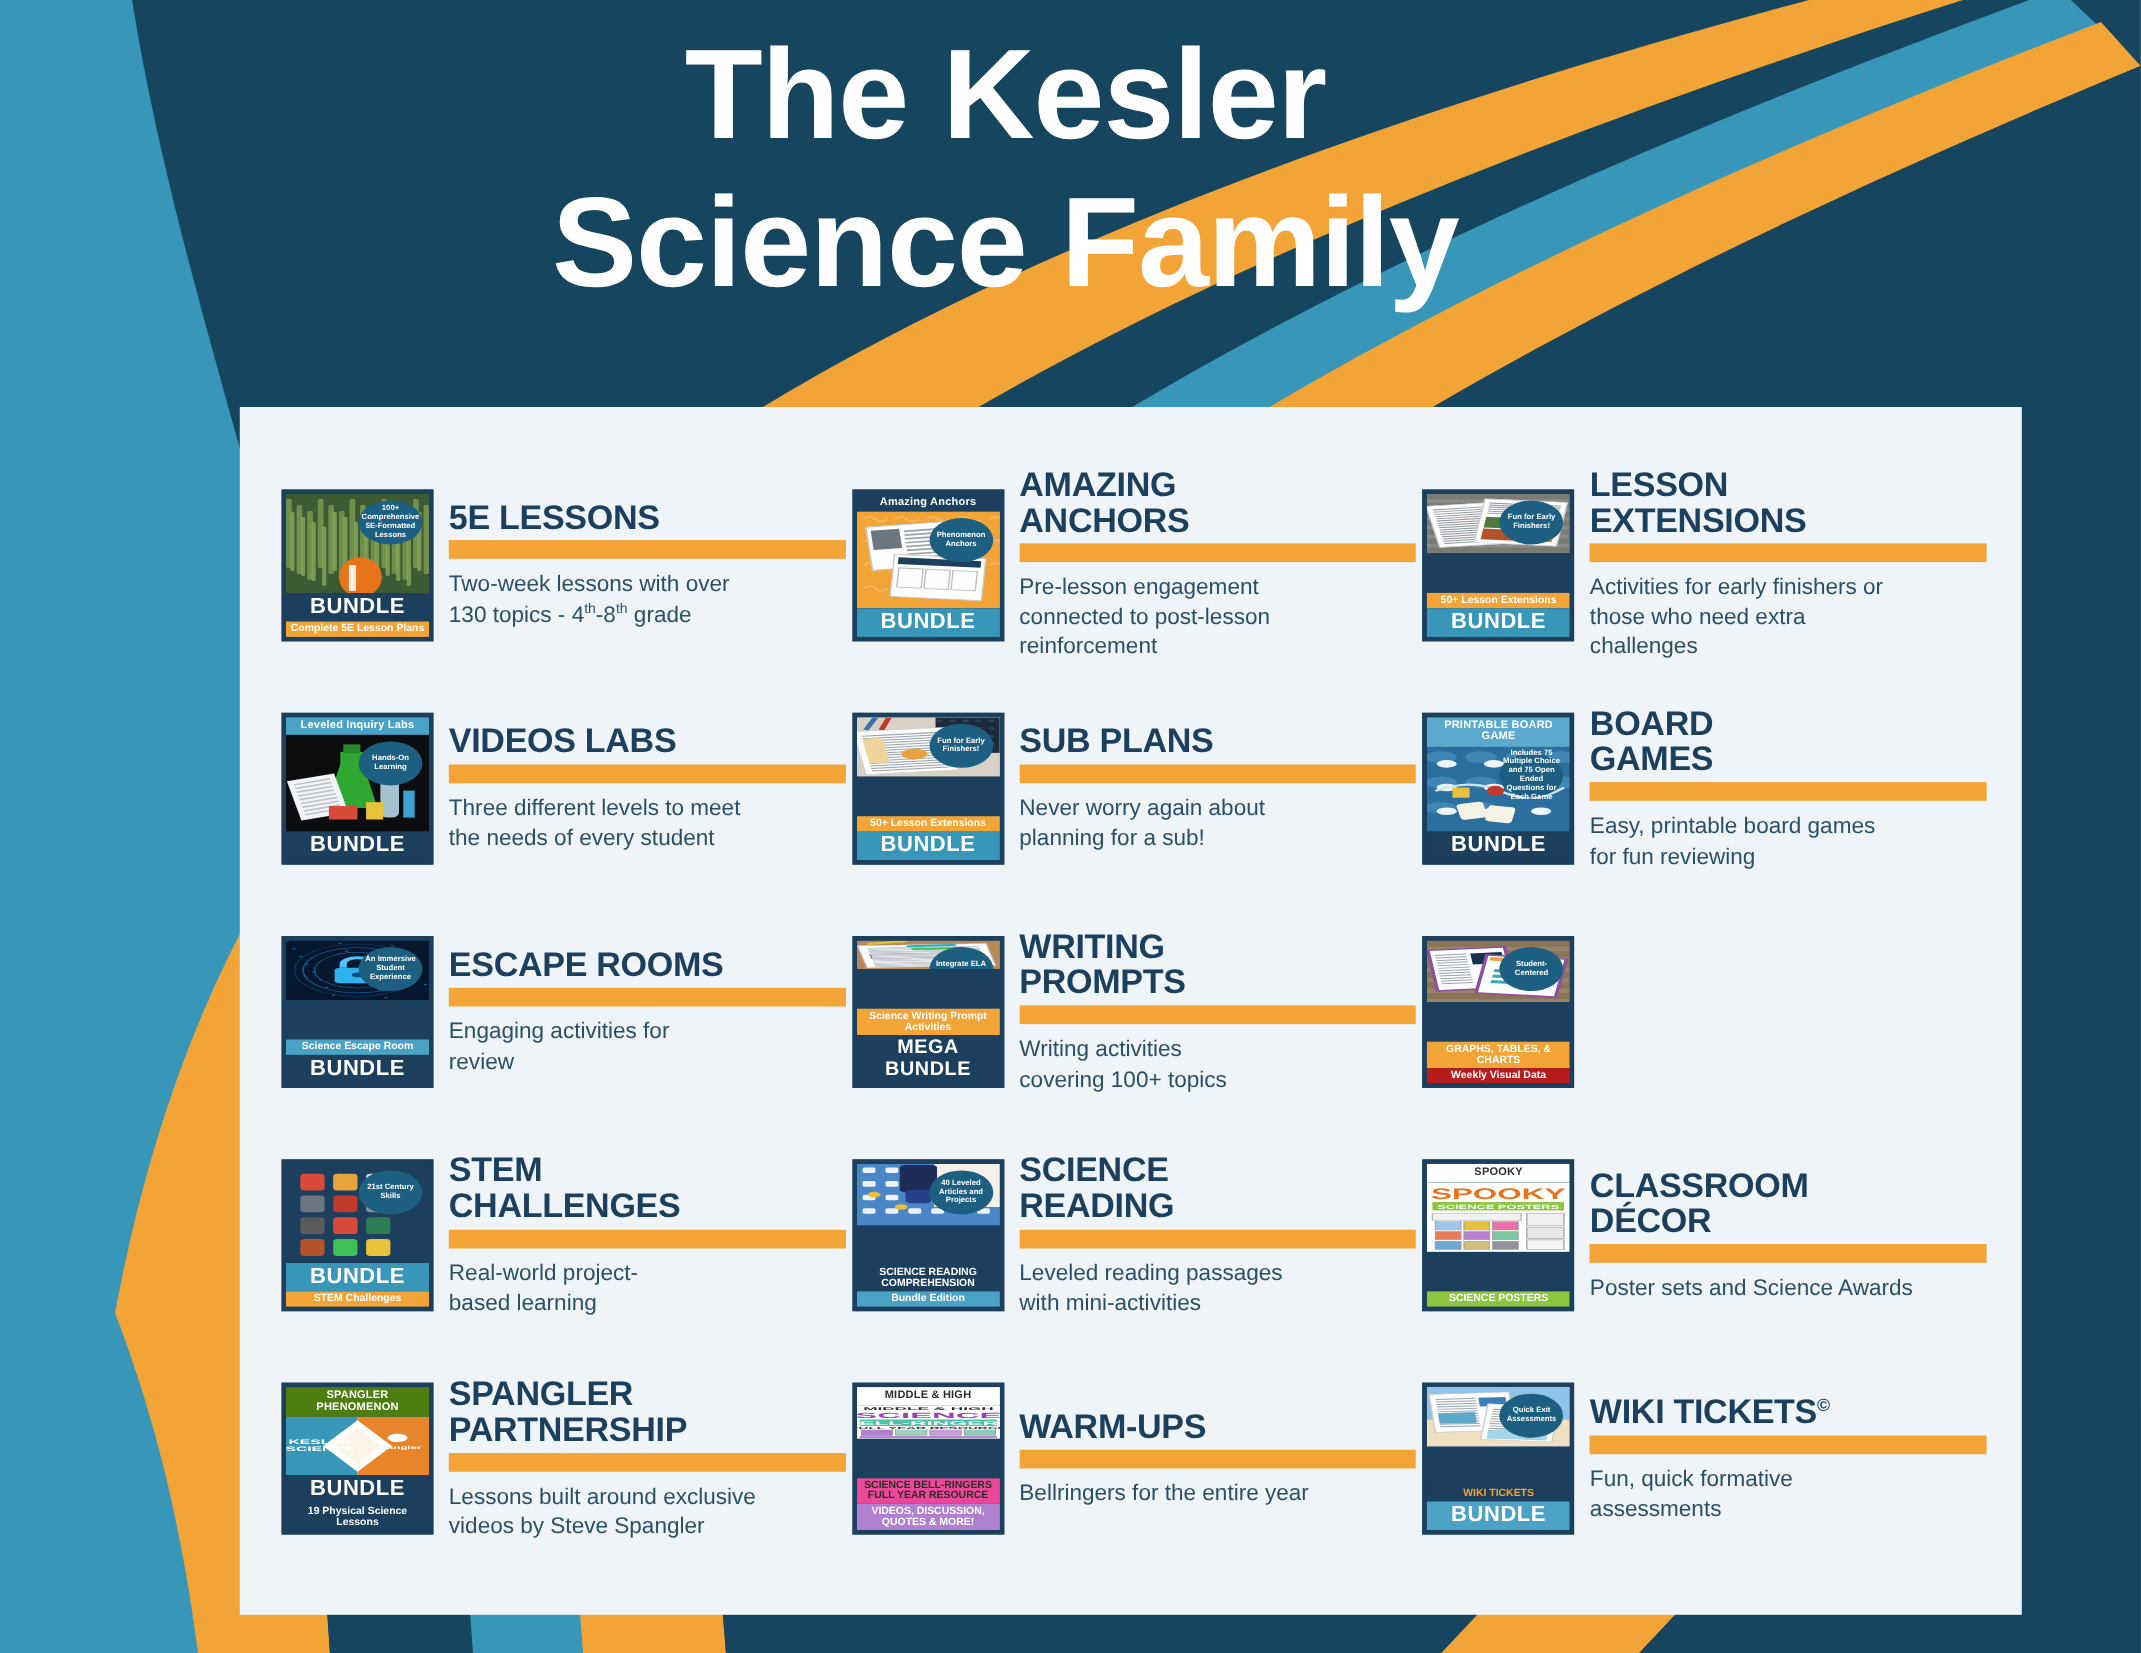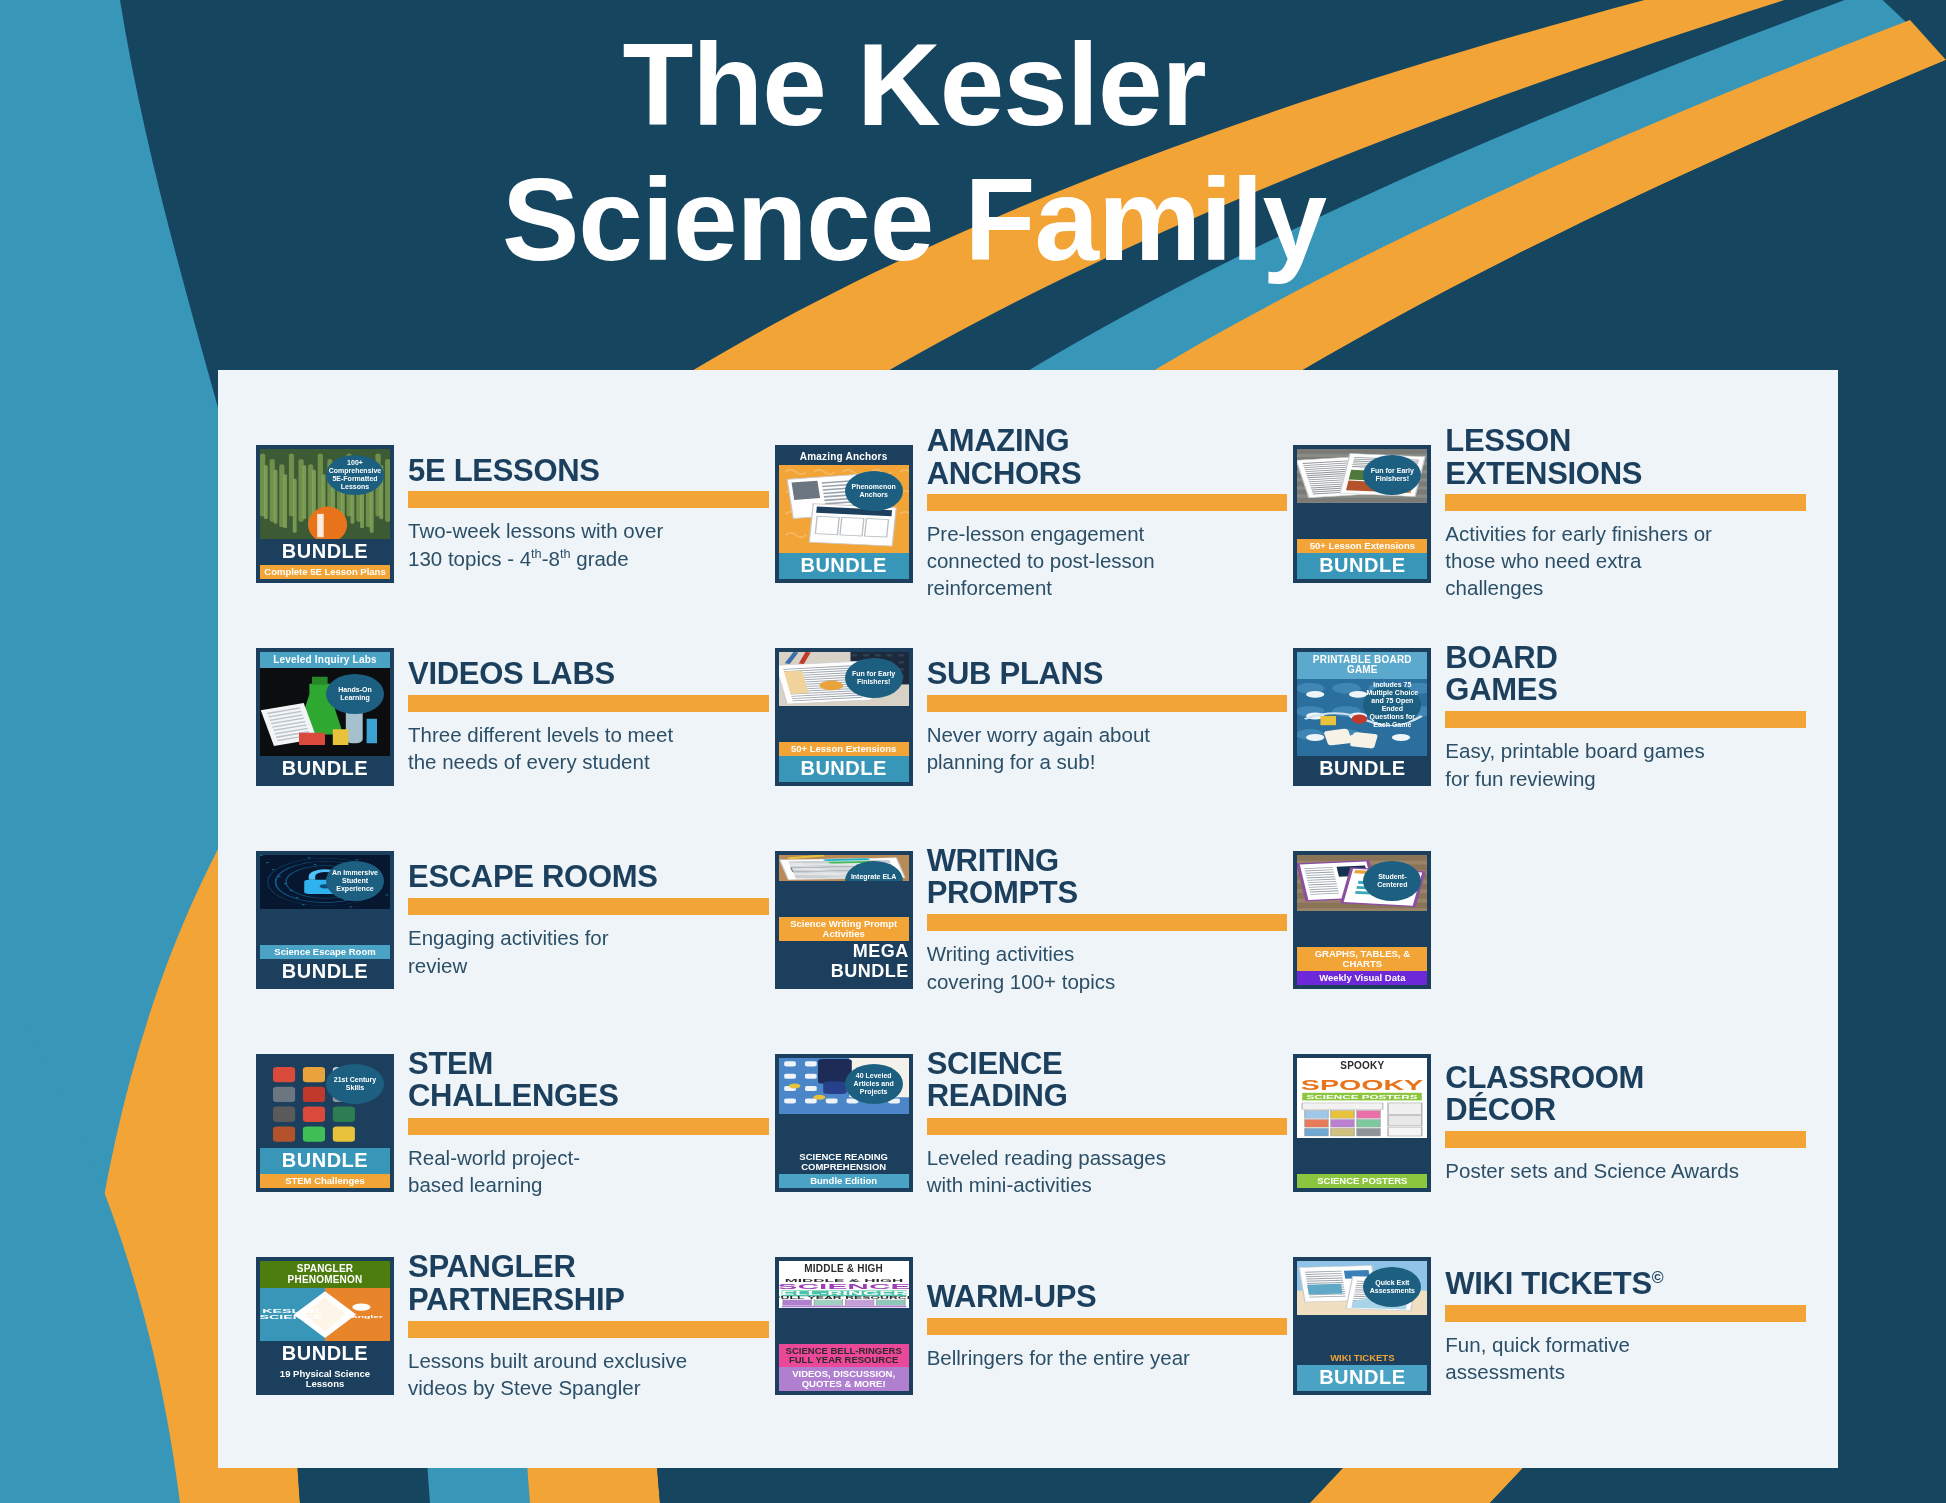--- a/index.html
+++ b/index.html
@@ -76,21 +76,21 @@
   .thumb .t-art { flex: 1 1 auto; position: relative; overflow: hidden; }
   .thumb .t-strip {
     font-size: 9.5px; color: #ffffff; text-align: center;
     padding: 2px 2px; font-weight: bold; line-height: 1.05; margin-top: 36px;
   }
   .thumb .t-bundle {
     font-size: 20px; color: #ffffff; text-align: center;
     font-weight: bold; letter-spacing: .5px; padding: 1px 0 3px;
     line-height: 1.1;
   }
-  .thumb .t-bundle.mega { font-size: 18px; text-align: right; }
+  .thumb .t-bundle.mega { font-size: 18px; }
   .thumb .t-sub {
     font-size: 9.5px; color: #ffffff; text-align: center;
     padding: 2px 0; font-weight: bold; line-height: 1.05;
   }
   .badge {
     position: absolute; right: 6px; top: 6px;
     width: 58px; height: 40px; border-radius: 50%;
     background: #1d5f80;
     color: #ffffff; font-size: 7px; font-weight: bold;
     display: flex; align-items: center; justify-content: center;
@@ -621,21 +621,21 @@
         <g fill="#3aa8b8">
                   <rect x="46" y="48" width="28" height="5"></rect>
                   <rect x="46" y="57" width="38" height="5"></rect>
                   <rect x="46" y="66" width="20" height="5"></rect>
                 </g>
               </g>
             </svg>
             <div class="badge">Student-Centered</div>
           </div>
           <div class="t-strip" style="background:#f2a437;color:#ffffff">GRAPHS, TABLES, &amp; CHARTS</div>
-          <div class="t-sub" style="background:#6d28d9;color:#ffffff">Weekly Visual Data</div>
+          <div class="t-sub" style="background:#b91c1c;color:#ffffff">Weekly Visual Data</div>
         </div>
       </div>
       <div class="card r4">
         <div class="thumb">
           <div class="t-art">
             <svg viewBox="0 0 100 100" preserveAspectRatio="none" style="position:absolute;inset:0;width:100%;height:100%;background:#1b3f5c">
               <rect width="100" height="100" fill="#1b3f5c"></rect>
         <g>
                 <rect x="10" y="10" width="17" height="17" rx="3" fill="#d94a3a"></rect>
                 <rect x="33" y="10" width="17" height="17" rx="3" fill="#e8a33d"></rect>

